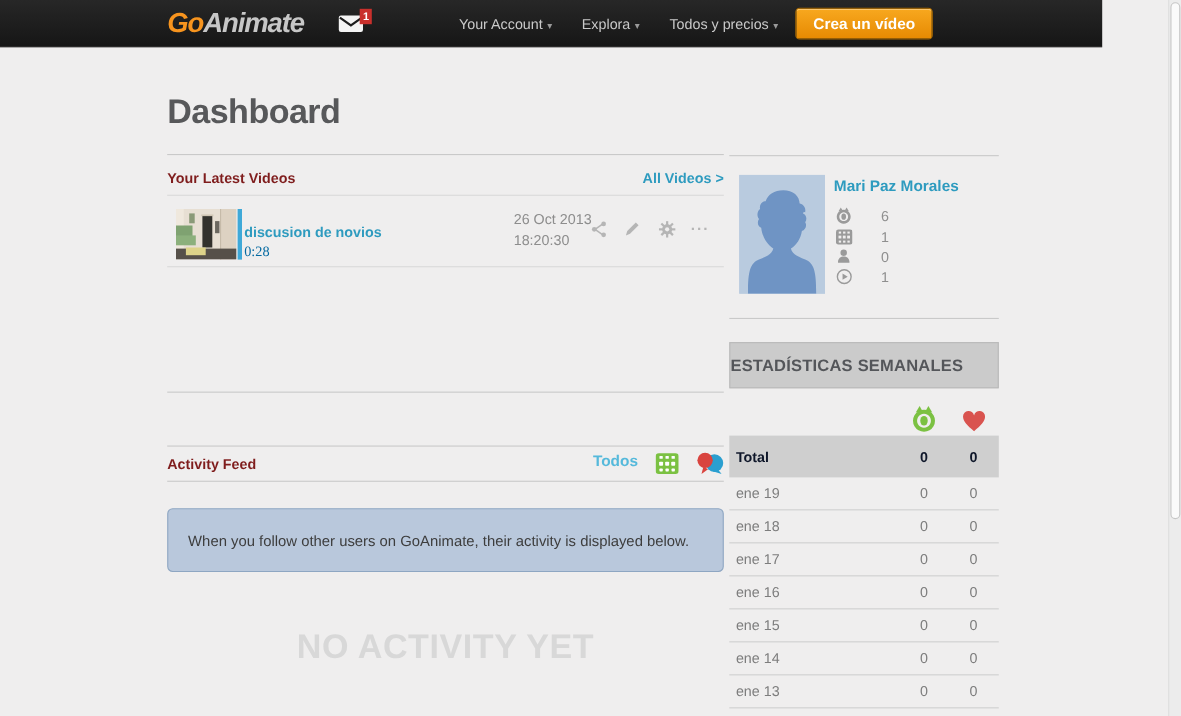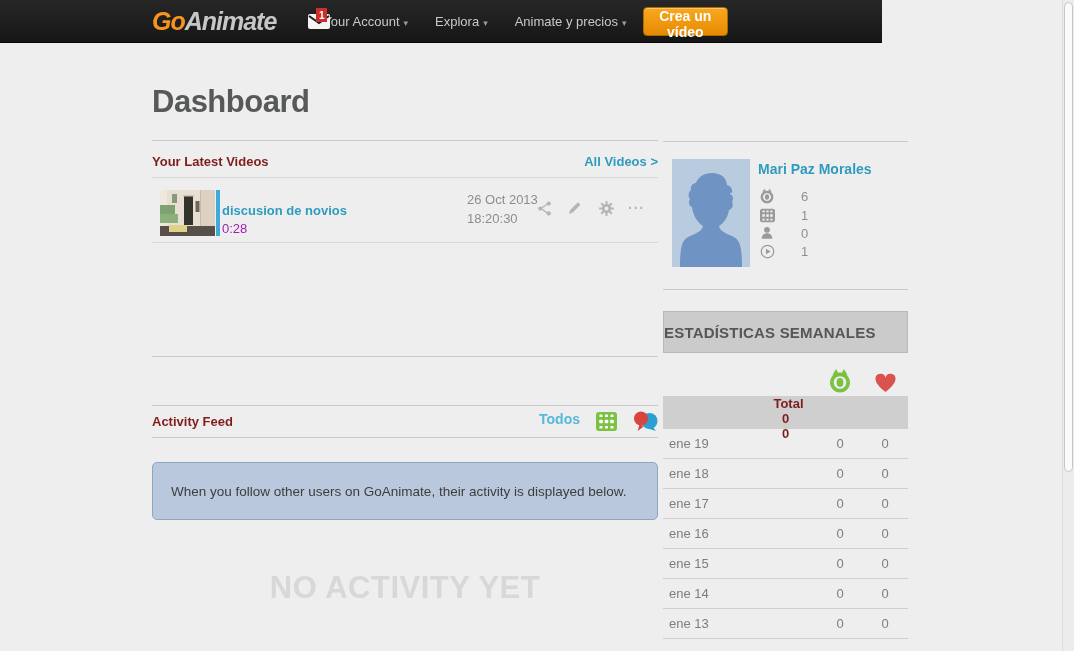--- a/index.html
+++ b/index.html
@@ -5,21 +5,21 @@
   * { margin:0; padding:0; box-sizing:border-box; }
   html,body { width:1074px; height:651px; overflow:hidden; }
   body {
     font-family:"Liberation Sans", sans-serif;
     background:#efeeee;
     position:relative;
     color:#444;
   }
   
   #navbar {
-    position:absolute; top:0; left:0; width:882px; height:43px;
+    position:absolute; top:0; left:0; width:1002px; height:43px;
     background:linear-gradient(#272727,#161616);
     border-bottom:1px solid #060606;
     display:flex; align-items:center;
     padding:0 154px 0 152px;
   }
   .logo { font-style:italic; font-weight:bold; font-size:25px; letter-spacing:-1px; white-space:nowrap; cursor:pointer; }
   .logo .go { color:#f7941e; }
   .logo .animate { color:#c7c7c7; font-weight:600; }
   .mail-wrap { position:relative; margin-left:32px; cursor:pointer; width:26px; height:22px; }
   .mail-env { position:absolute; left:0; top:4px; width:22px; height:15px; background:#f4f4f4; border-radius:2px; }
@@ -49,21 +49,21 @@
   
   #page-title { position:absolute; left:152px; top:84px; font-size:31px; font-weight:bold; color:#57585a; letter-spacing:-0.5px; }
   #latest-header { position:absolute; left:152px; top:149px; width:506px; display:flex; justify-content:space-between; align-items:center; height:24px; }
   .section-title { font-size:13px; font-weight:bold; color:#7f1d1d; }
   .teal-link { font-size:13px; font-weight:bold; color:#2e9bbf; cursor:pointer; text-decoration:none; }
   #video-row { position:absolute; left:160px; top:190px; width:490px; height:48px; }
   .thumb-wrap { position:absolute; left:0; top:0; width:60px; height:46px; cursor:pointer; }
   .thumb-bar { position:absolute; right:0; top:0; width:4px; height:46px; background:#3fa9d8; }
   .video-info { position:absolute; left:62px; top:13px; }
   .video-title { font-size:13px; font-weight:600; color:#2e9bbf; cursor:pointer; }
-  .video-duration { font-size:13px; color:#a21caf; margin-top:3px; }
+  .video-duration { font-size:13px; color:#0369a1; margin-top:3px;font-family:Liberation Serif, serif; }
   .video-date { position:absolute; left:307px; top:0; font-size:13px; color:#8d8d8d; line-height:19px; }
   .video-actions { position:absolute; right:5px; top:9px; display:flex; align-items:center; gap:13px; }
   .action-icon { width:18px; height:18px; cursor:pointer; display:flex; align-items:center; justify-content:center; }
   .more-dots { color:#b5b5b5; font-size:14px; font-weight:bold; letter-spacing:1px; cursor:pointer; }
   #activity-header { position:absolute; left:152px; top:408px; width:506px; display:flex; justify-content:space-between; align-items:center; height:27px; }
   .activity-right { display:flex; gap:16px; }
   .light-blue-link { font-size:14px; font-weight:bold; color:#55b9db; cursor:pointer; }
   #info-box {
     position:absolute; left:152px; top:462px; width:506px; height:58px;
     background:#b9c8dc; border:1px solid #8ea6c2; border-radius:5px;
@@ -79,21 +79,21 @@
   .pstat-value { margin-left:26px; font-size:13px; color:#8f8f8f; }
   #stats-bar {
     position:absolute; left:663px; top:311px; width:245px; height:42px;
     background:#cbcbcb; border:1px solid #b9b9b9;
     display:flex; align-items:center; 
     font-size:15px; font-weight:bold; color:#54565a; letter-spacing:0.2px;
   }
   #stats-iconrow { position:absolute; left:663px; top:358px; width:245px; height:38px; display:flex; align-items:flex-end; padding-bottom:3px; }
   #stats-table { position:absolute; left:663px; top:396px; width:245px; }
   .st-row { display:flex; align-items:center; height:30px; border-bottom:1px solid #cfcfcf; font-size:13px; color:#7d7d7d; }
-  .st-row.total { height:33px; background:#cfcfcf; border-bottom:none; color:#7f1d1d; font-weight:bold;flex-direction:column; }
+  .st-row.total { height:38px; background:#cfcfcf; border-bottom:none; color:#0f172a; font-weight:bold; }
   .st-label { flex:1; padding-left:6px; }
   .st-cell1 { width:44px; text-align:center; }
   .st-cell2 { width:46px; text-align:center; }
   .spacer { flex:1; }
   .icon-cell1 { width:44px; display:flex; justify-content:center; }
   .icon-cell2 { width:46px; display:flex; justify-content:center; }
 </style>
 </head>
 <body>
 
@@ -106,21 +106,21 @@
       <svg width="22" height="15" viewBox="0 0 22 15">
           <path d="M1 2 L11 9 L21 2" fill="none" stroke="#1d1d1d" stroke-width="2"></path>
         </svg>
     </span>
     <span class="mail-badge">1</span>
   </div>
   <div class="nav-spacer"></div>
   <div class="nav-links">
     <span class="nav-link"><span>Your Account</span><span class="caret">▾</span></span>
     <span class="nav-link"><span>Explora</span><span class="caret">▾</span></span>
-    <span class="nav-link"><span>Animate y precios</span><span class="caret">▾</span></span>
+    <span class="nav-link"><span>Todos y precios</span><span class="caret">▾</span></span>
   </div>
   <button class="cta-btn">Crea un vídeo</button>
 </div>
 
 <div id="scrollbar">
   <div id="scroll-thumb"></div>
 </div>
 
 <h1 id="page-title">Dashboard</h1>
 

